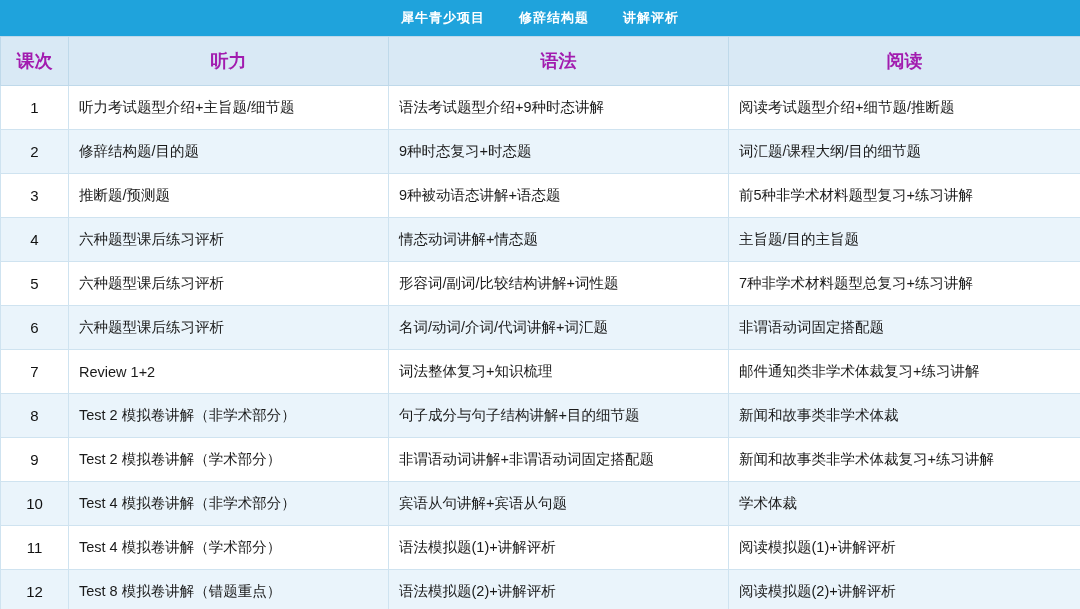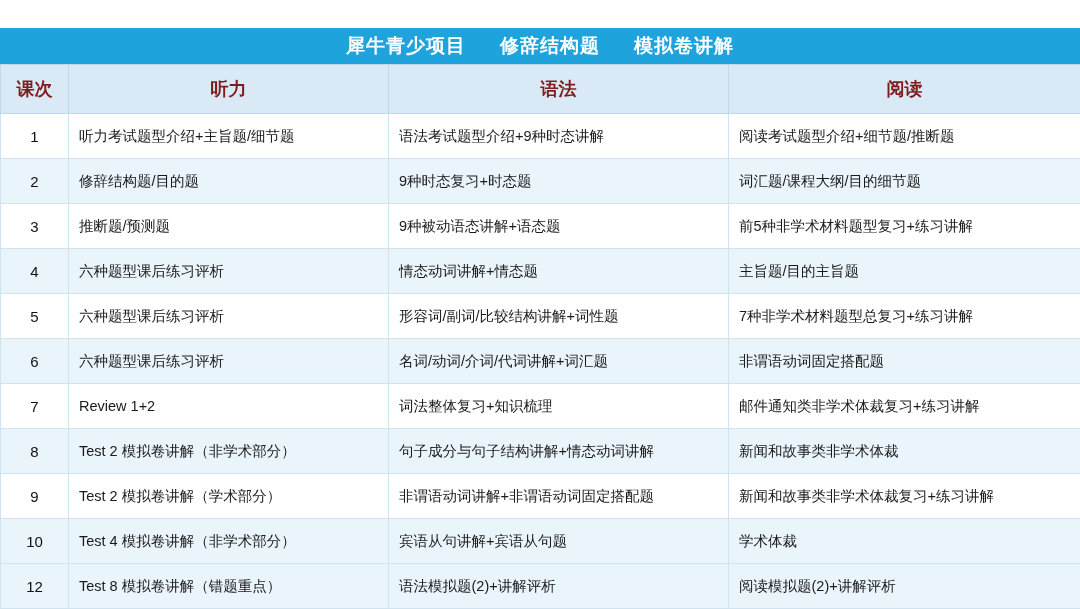--- a/index.html
+++ b/index.html
@@ -25,41 +25,40 @@
   
   .title-bar {
     height: 36px;
     background: #1fa3dc;
     display: flex;
     align-items: center;
     justify-content: center;
     gap: 34px;
     color: #ffffff;
     font-weight: bold;
-    font-size: 19px;
+    font-size: 13px;
     letter-spacing: 1px;
     flex: 0 0 auto;
-    margin-top: 28px;
   }
   .title-seg { white-space: nowrap; }
   
   table.outline {
     width: 100%;
     border-collapse: collapse;
     table-layout: fixed;
     flex: 1 1 auto;
   }
   table.outline col.c-idx { width: 68px; }
   table.outline col.c-list { width: 320px; }
   table.outline col.c-gram { width: 340px; }
   table.outline col.c-read { width: 352px; }
 
   thead th {
     background: #d9e9f5;
-    color: #7f1d1d;
+    color: #a21caf;
     font-size: 18px;
     font-weight: bold;
     height: 46px;
     border: 1px solid #bfd9ea;
     text-align: center;
     vertical-align: middle;
   }
   tbody td {
     border: 1px solid #cfe3f0;
     height: 43px;
@@ -80,21 +79,21 @@
   tbody tr.even td { background: #eaf4fb; }
 </style>
 </head>
 <body>
 
 <div class="sheet">
 
   <div class="title-bar">
     <span class="title-seg">犀牛青少项目</span>
     <span class="title-seg">修辞结构题</span>
-    <span class="title-seg">模拟卷讲解</span>
+    <span class="title-seg">讲解评析</span>
   </div>
 
   <table class="outline">
     <colgroup>
       <col class="c-idx">
       <col class="c-list">
       <col class="c-gram">
       <col class="c-read">
     </colgroup>
     <thead>
@@ -144,35 +143,41 @@
         </tr>
         <tr class="odd">
           <td class="idx">7</td>
           <td>Review 1+2</td>
           <td>词法整体复习+知识梳理</td>
           <td>邮件通知类非学术体裁复习+练习讲解</td>
         </tr>
         <tr class="even">
           <td class="idx">8</td>
           <td>Test 2 模拟卷讲解（非学术部分）</td>
-          <td>句子成分与句子结构讲解+情态动词讲解</td>
+          <td>句子成分与句子结构讲解+目的细节题</td>
           <td>新闻和故事类非学术体裁</td>
         </tr>
         <tr class="odd">
           <td class="idx">9</td>
           <td>Test 2 模拟卷讲解（学术部分）</td>
           <td>非谓语动词讲解+非谓语动词固定搭配题</td>
           <td>新闻和故事类非学术体裁复习+练习讲解</td>
         </tr>
         <tr class="even">
           <td class="idx">10</td>
           <td>Test 4 模拟卷讲解（非学术部分）</td>
           <td>宾语从句讲解+宾语从句题</td>
           <td>学术体裁</td>
         </tr>
+        <tr class="odd">
+          <td class="idx">11</td>
+          <td>Test 4 模拟卷讲解（学术部分）</td>
+          <td>语法模拟题(1)+讲解评析</td>
+          <td>阅读模拟题(1)+讲解评析</td>
+        </tr>
         <tr class="even">
           <td class="idx">12</td>
           <td>Test 8 模拟卷讲解（错题重点）</td>
           <td>语法模拟题(2)+讲解评析</td>
           <td>阅读模拟题(2)+讲解评析</td>
         </tr>
       </tbody>
   </table>
 
 </div>

